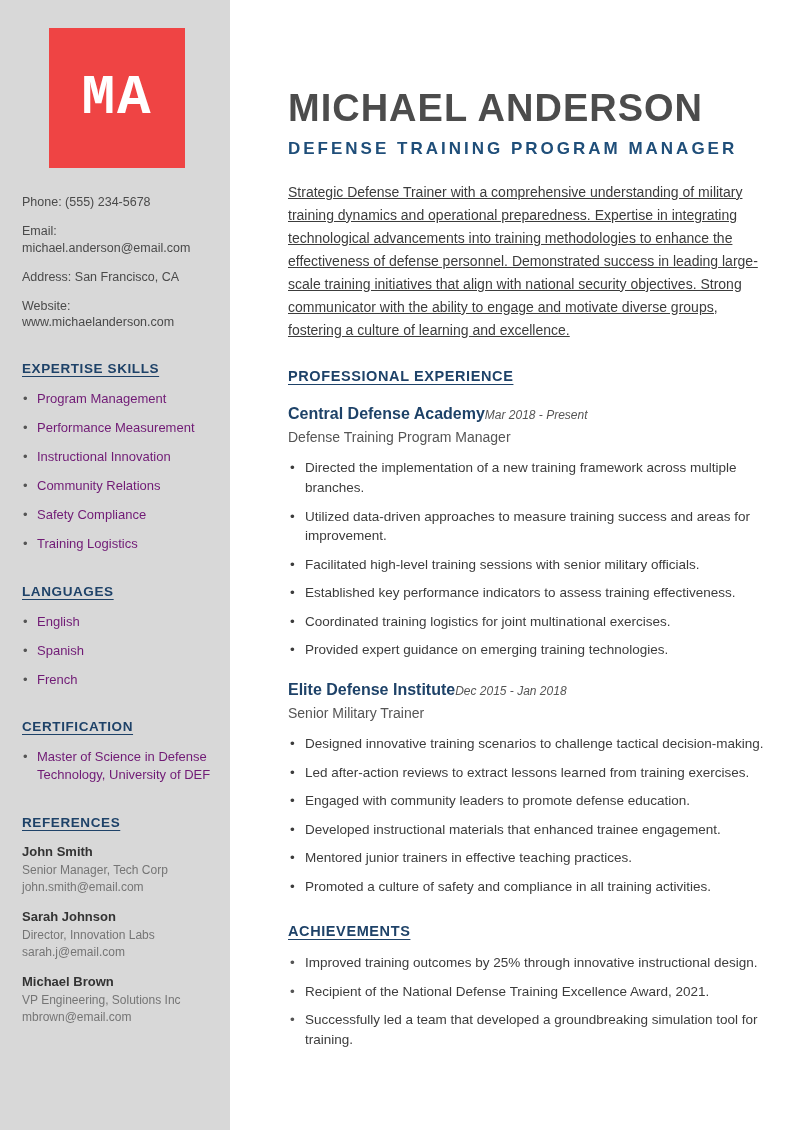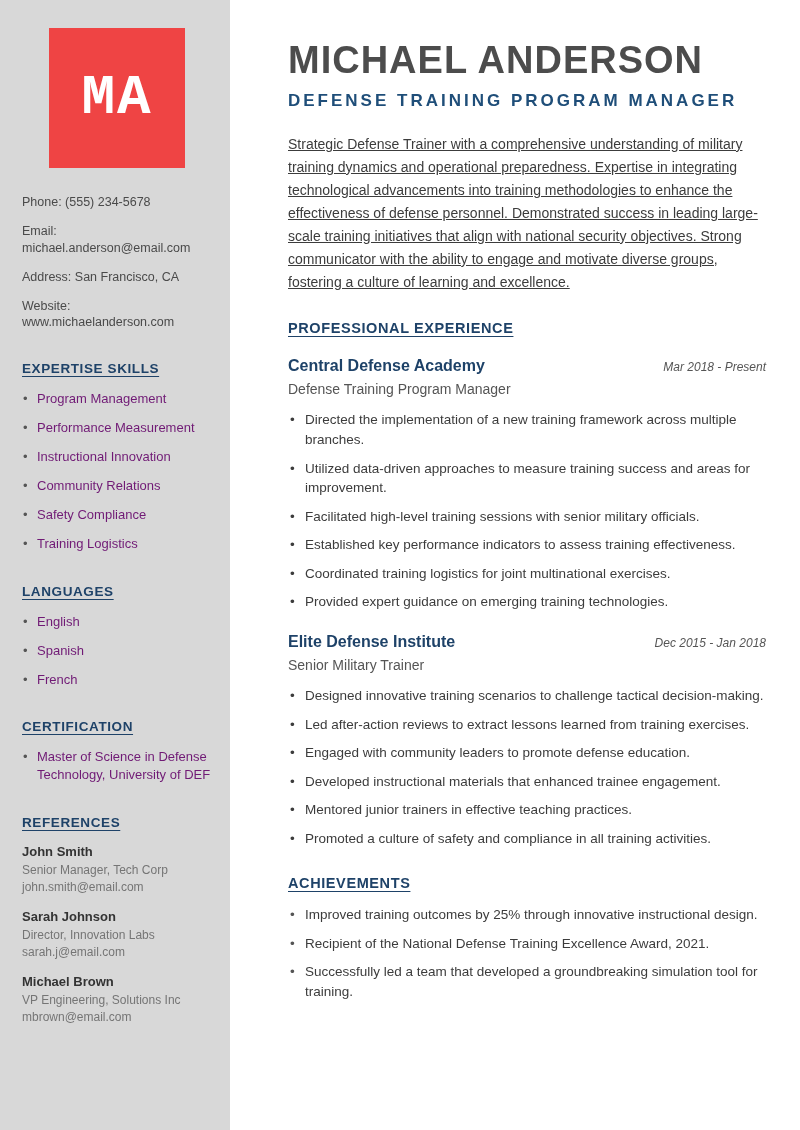--- a/index.html
+++ b/index.html
@@ -78,20 +78,21 @@
   .ref-role, .ref-email {
     font-size: 12px;
     color: #757575;
     margin-bottom: 3px;
   }
 
   
   .main {
     flex: 1;
     padding: 40px 34px 0 58px;
+    margin-top: 48px;
   }
   .name {
     font-size: 38px;
     font-weight: bold;
     color: #4c4c4c;
     letter-spacing: 1px;
     line-height: 1.1;
   }
   .job-title {
     margin-top: 9px;
@@ -112,23 +113,22 @@
     font-size: 14.5px;
     font-weight: bold;
     color: #1e4268;
     letter-spacing: 0.6px;
     text-decoration: underline;
     text-underline-offset: 3px;
   }
   .job { margin-top: 21px; }
   .job-head {
     display: flex;
-    justify-content: space-between;
+    justify-content: flex-start;
     align-items: baseline;
-    gap: 11px;
   }
   .company {
     font-size: 16px;
     font-weight: bold;
     color: #1e4268;
   }
   .dates {
     font-size: 12px;
     font-style: italic;
     color: #555555;

